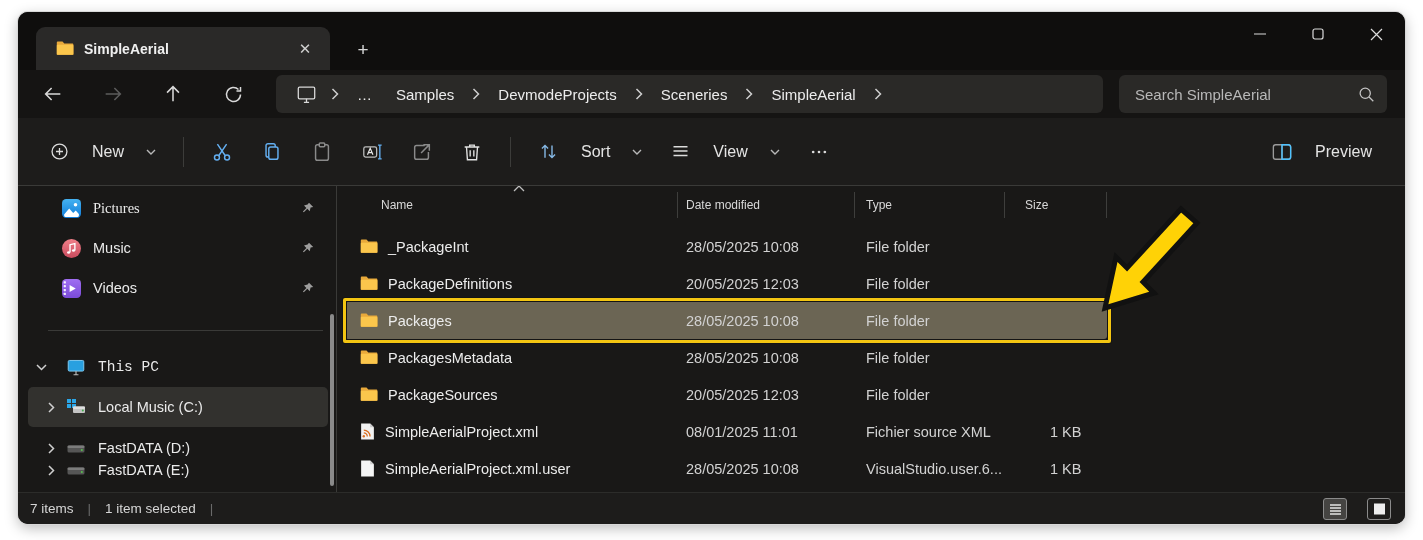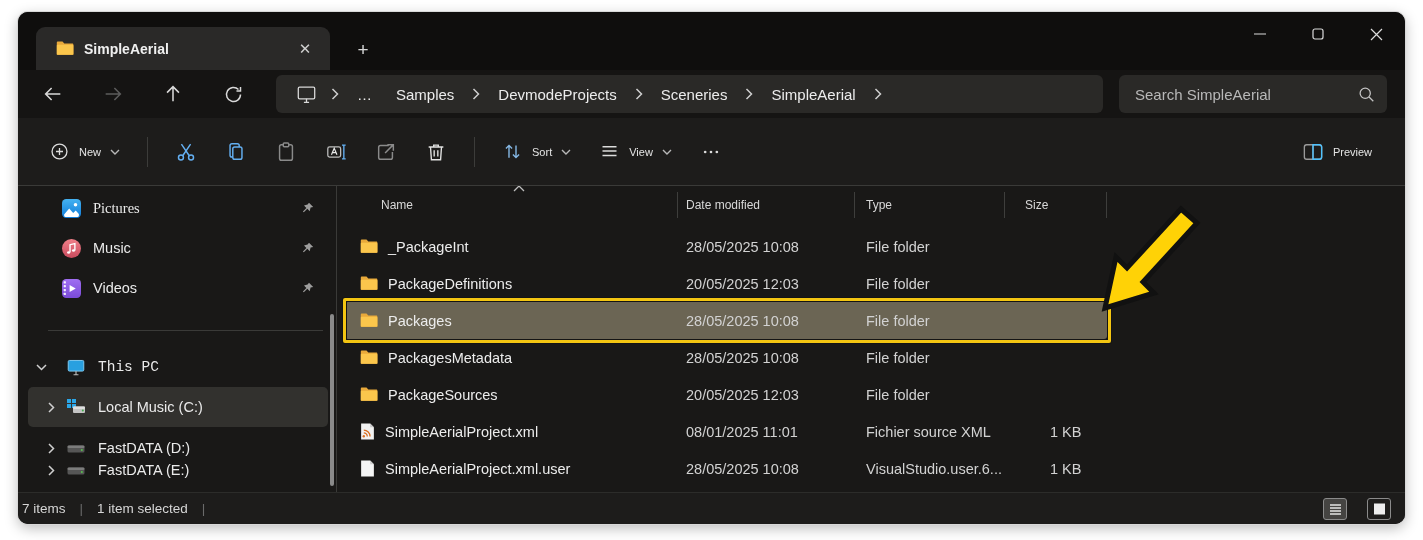--- a/index.html
+++ b/index.html
@@ -43,21 +43,21 @@
     flex:1; background:transparent; border:none; outline:none;
     color:#cfcfcf; font-size:15px; font-family:"Liberation Sans", sans-serif;
   }
   .searchbox input::placeholder { color:#b8b8b8; opacity:1; }
 
   
   .toolbar {
     height:68px; background:#1d1c1b; border-bottom:1px solid #3a3a38;
     display:flex; align-items:center; padding:0 22px 0 20px; gap:6px;
   }
-  .tb-btn { height:40px; display:flex; align-items:center; gap:9px; padding:0 11px; border-radius:5px; color:#e4e4e4; font-size:11px; }
+  .tb-btn { height:40px; display:flex; align-items:center; gap:22px; padding:0 11px; border-radius:5px; color:#e4e4e4; font-size:16px; }
   .tb-icon-btn { width:44px; height:40px; display:flex; align-items:center; justify-content:center; border-radius:5px; }
   .tb-sep { width:1px; height:30px; background:#3c3c3a; margin:0 10px; flex:none; }
   .tb-spacer { flex:1; }
 
   
   .main { position:relative; height:306px; display:flex; background:#191817; overflow:hidden; }
 
   .sidebar { position:relative; width:319px; flex:none; border-right:1px solid #3a3a38; overflow:hidden; }
   .side-item { position:absolute; left:10px; width:300px; height:40px; display:flex; align-items:center; border-radius:5px; gap:12px; font-size:14.5px; color:#eaeaea; }
   .side-item .chev { width:26px; display:flex; justify-content:center; flex:none; }
@@ -87,21 +87,21 @@
   .annot-border {
     position:absolute; left:-2px; top:-4px; right:-4px; bottom:-4px;
     border:3px solid #f3c512; border-radius:2px;
     box-shadow:0 0 0 1px #141414, inset 0 0 0 1px #141414;
     pointer-events:none;
   }
 
   
   .statusbar {
     height:32px; background:#1d1c1b; border-top:1px solid #2c2c2a;
-    display:flex; align-items:center; padding:0 14px 0 4px; font-size:13.5px; color:#d6d6d6; gap:14px;justify-content:flex-end;
+    display:flex; align-items:center; padding:0 14px 0 12px; font-size:13.5px; color:#d6d6d6; gap:14px;justify-content:flex-end;
   }
   .sb-sep { color:#6a6a6a; }
   .sb-spacer { flex:1; }
   .sb-toggle { width:24px; height:22px; display:flex; align-items:center; justify-content:center; border:1px solid #8b8b8b; border-radius:3px; }
   .sb-toggle.active { background:#454442; }
 
   .arrow-overlay { position:absolute; inset:0; pointer-events:none; z-index:50; }
 
   svg { display:block; flex:none; }
 </style>

